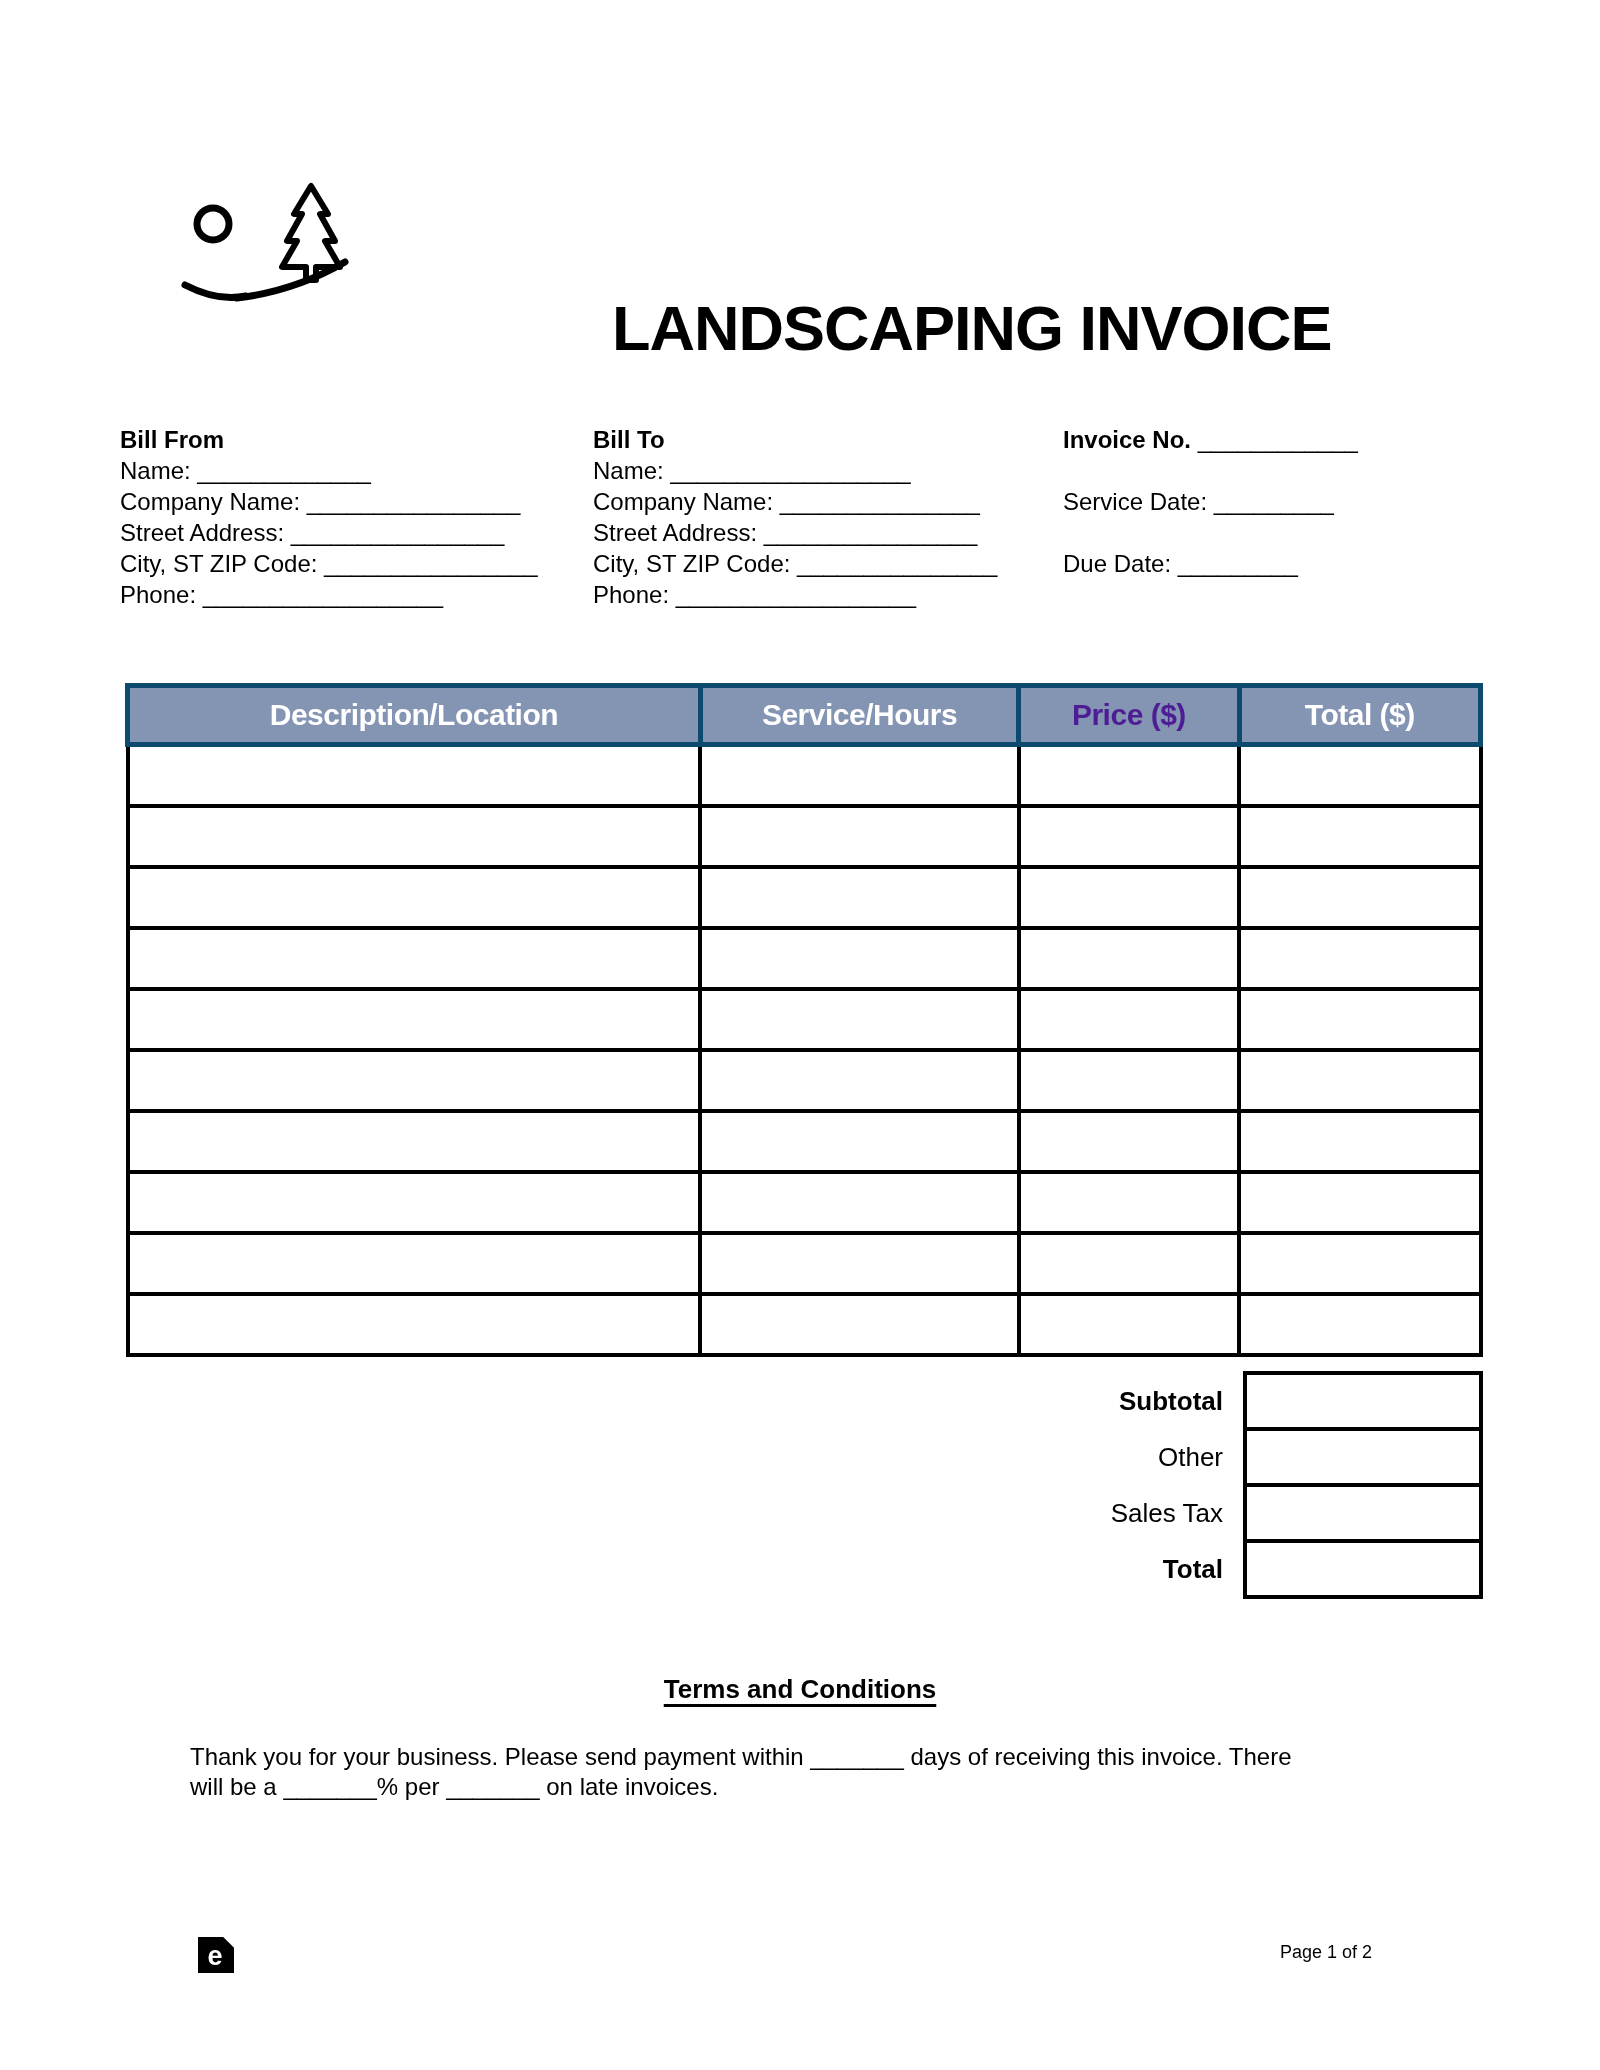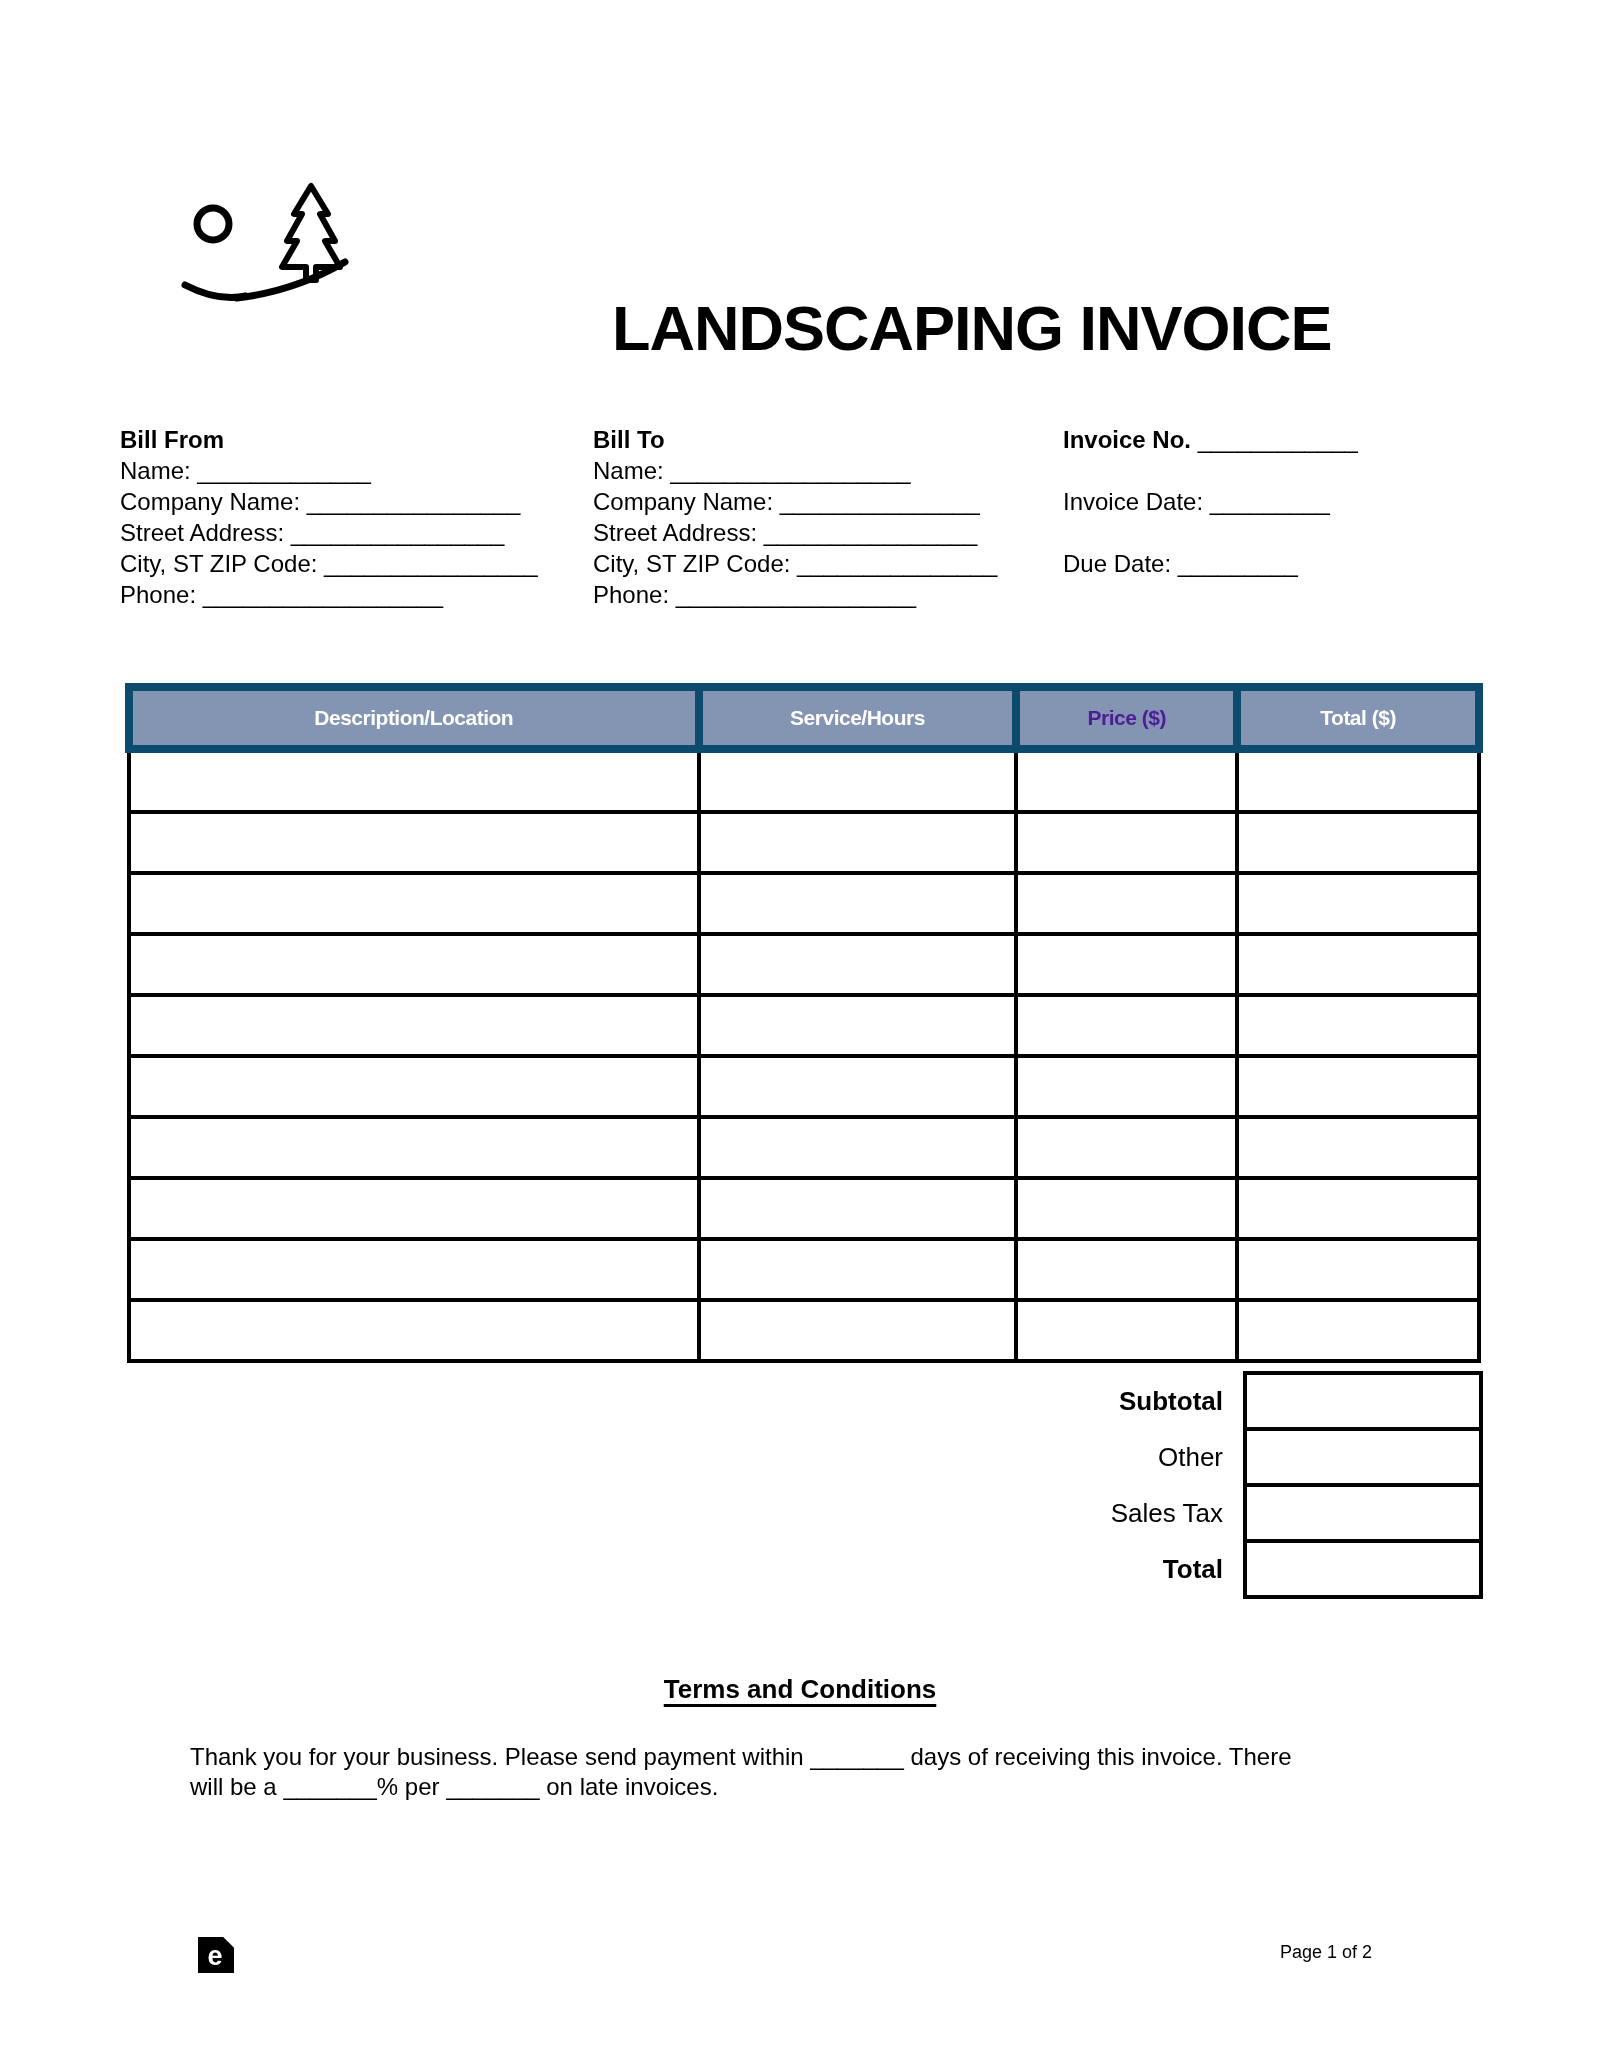--- a/index.html
+++ b/index.html
@@ -27,22 +27,22 @@
   .addr-heading{font-weight:bold;}
   .bold{font-weight:bold;}
   .blank-row{height:31px;}
   
   .items{
     position:absolute;left:125px;top:683px;width:1358px;
     border-collapse:collapse;table-layout:fixed;
   }
   .items th{
     background:#8494B3;color:#ffffff;
-    font-size:21px;font-weight:bold;
-    height:52px;border:8px solid #0c4a6e;text-align:center;vertical-align:middle;
+    font-size:30px;font-weight:bold;
+    height:52px;border:5px solid #0c4a6e;text-align:center;vertical-align:middle;
     letter-spacing:-0.5px;
   }
   .items td{
     height:55px;border:4px solid #000;background:#ffffff;
   }
   
   .summary{position:absolute;left:125px;top:1371px;width:1358px;}
   .summary-row{position:relative;height:60px;margin-top:-4px;}
   .summary-row:first-child{margin-top:0;}
   .summary-label{
@@ -117,21 +117,21 @@
     <div>Phone: __________________</div>
   </div>
 
   <div class="addr-col addr-meta">
     <div>
       <span class="bold">Invoice No.</span>
       <span>____________</span>
     </div>
     <div class="blank-row"></div>
     <div>
-      <span>Invoice Date:</span>
+      <span>Service Date:</span>
       <span>_________</span>
     </div>
     <div class="blank-row"></div>
     <div>
       <span>Due Date:</span>
       <span>_________</span>
     </div>
   </div>
 
   <table class="items">

